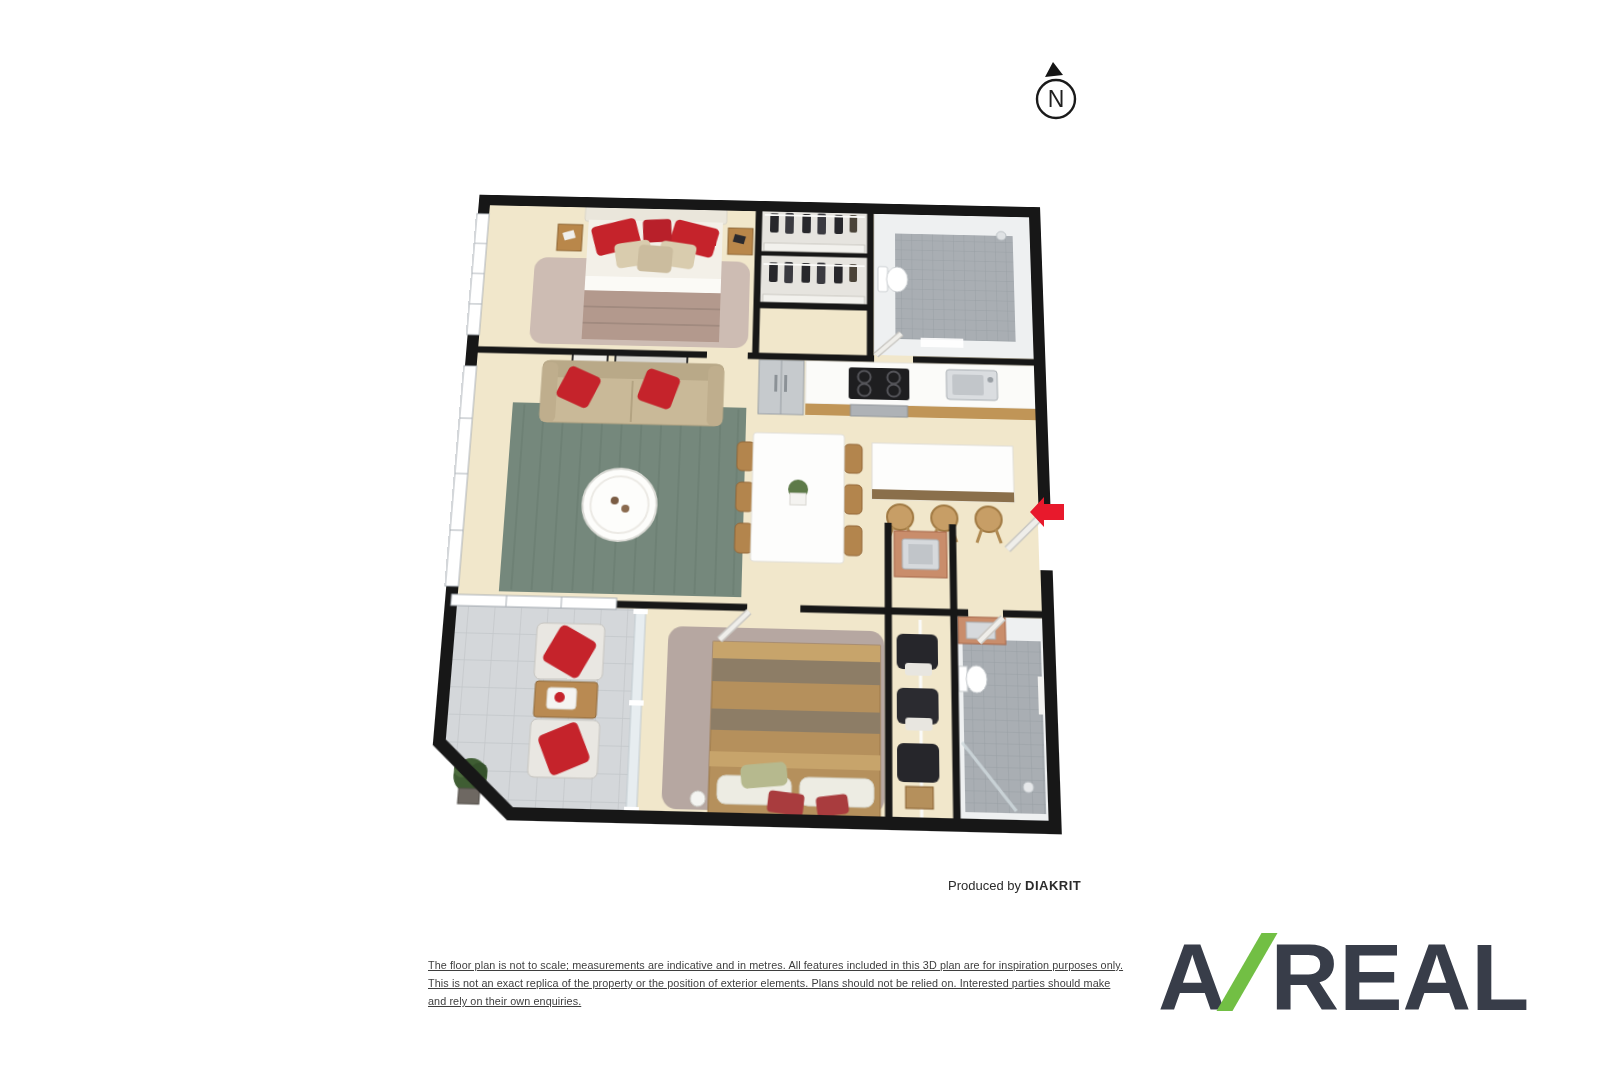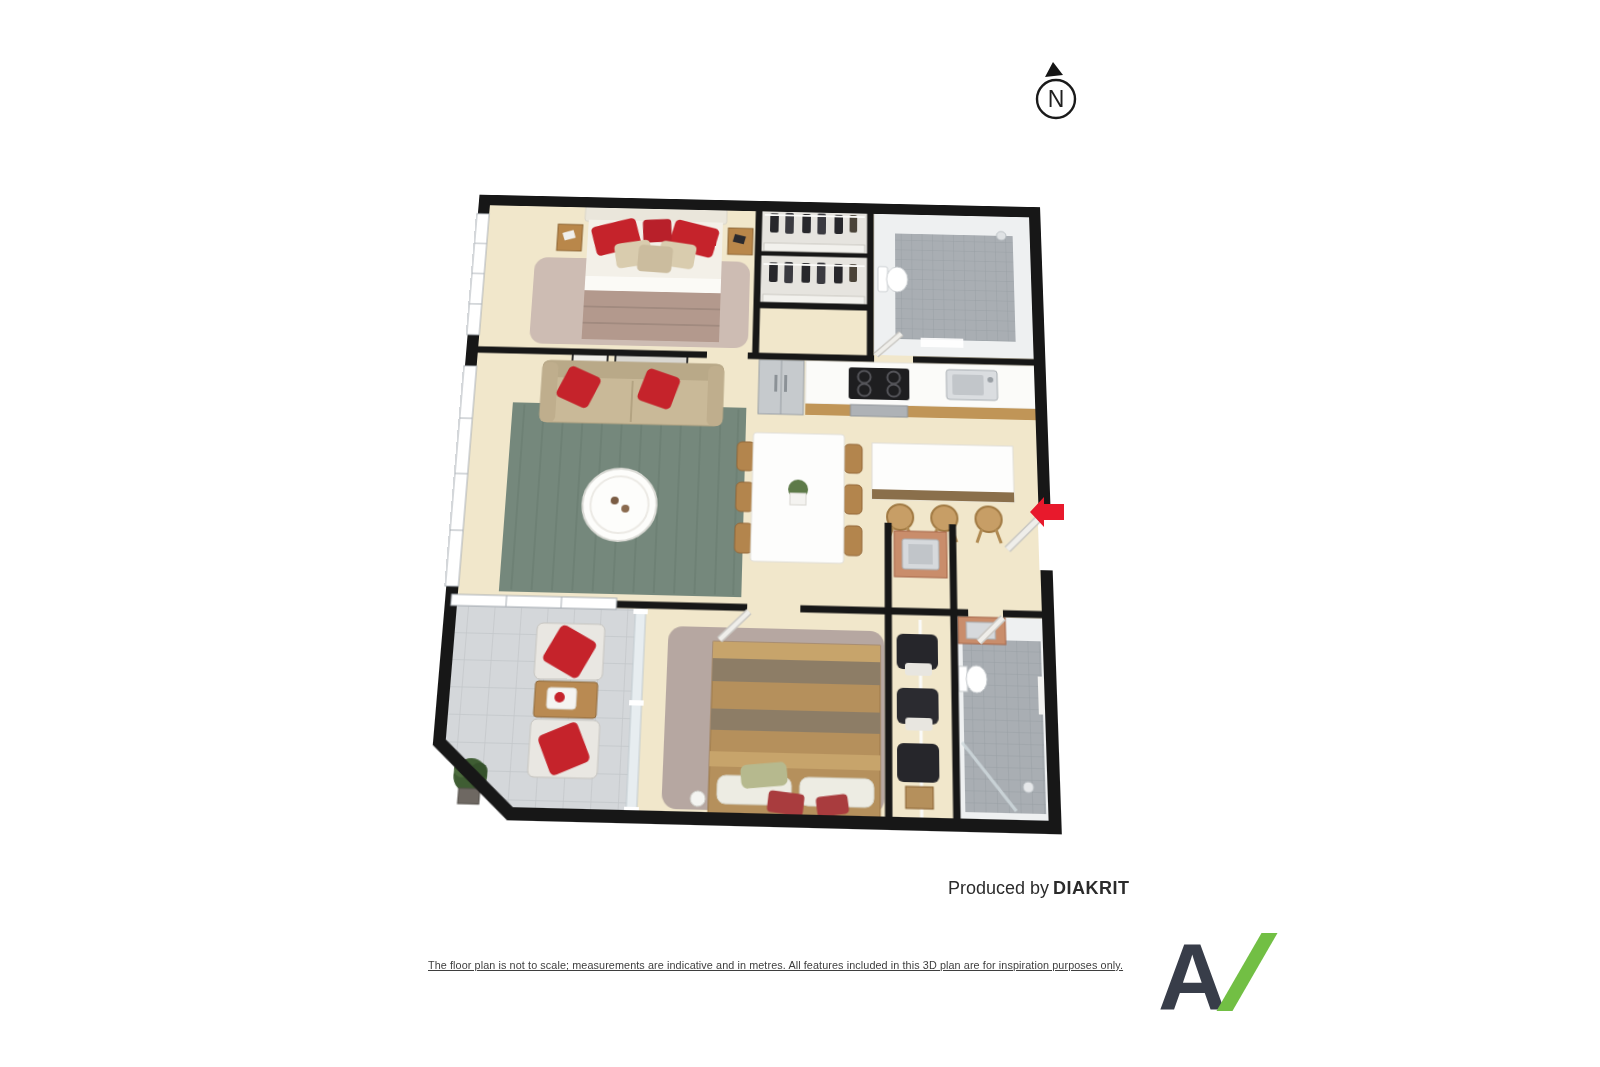--- a/index.html
+++ b/index.html
@@ -12,21 +12,21 @@
 
   
   #plan-wrap{left:452px;top:172px;width:600px;height:648px;
              transform:perspective(1150px) rotateX(13deg) rotate(1.4deg);
              transform-origin:50% 50%;}
 
   
   #entry-arrow{left:1030px;top:497px;width:34px;height:30px;}
 
   
-  #credit{left:948px;top:878px;font-size:18px;color:#2b2b2b;white-space:nowrap;}
+  #credit{left:948px;top:878px;font-size:13px;color:#2b2b2b;white-space:nowrap;}
   #credit .brand{font-weight:bold;letter-spacing:.5px;margin-left:4px;}
 
   
   #disclaimer{left:428px;top:956px;width:700px;font-size:10.8px;line-height:18px;
               color:#3e3e3e;letter-spacing:.1px;text-decoration:underline;}
 
   
   #logo{left:1158px;top:930px;display:flex;align-items:flex-end;
         font-size:95px;font-weight:bold;line-height:1;color:#383d49;
         letter-spacing:0px;}
@@ -314,18 +314,20 @@
     <path d="M34,7 H14 V0 L0,15 L14,30 V23 H34 Z" fill="#e8192c"></path>
   </svg>
 </div>
 
 <div class="abs" id="credit">
   <span>Produced by</span><span class="brand">DIAKRIT</span>
 </div>
 
 <div class="abs" id="disclaimer">
   <div>The floor plan is not to scale; measurements are indicative and in metres. All features included in this 3D plan are for inspiration purposes only.</div>
+  <div>This is not an exact replica of the property or the position of exterior elements. Plans should not be relied on. Interested parties should make and rely on their own enquiries.</div>
 </div>
 
 <div class="abs" id="logo">
   <span>A</span>
   <span class="slash"></span>
+  <span>REAL</span>
 </div>
 
 </body></html>

